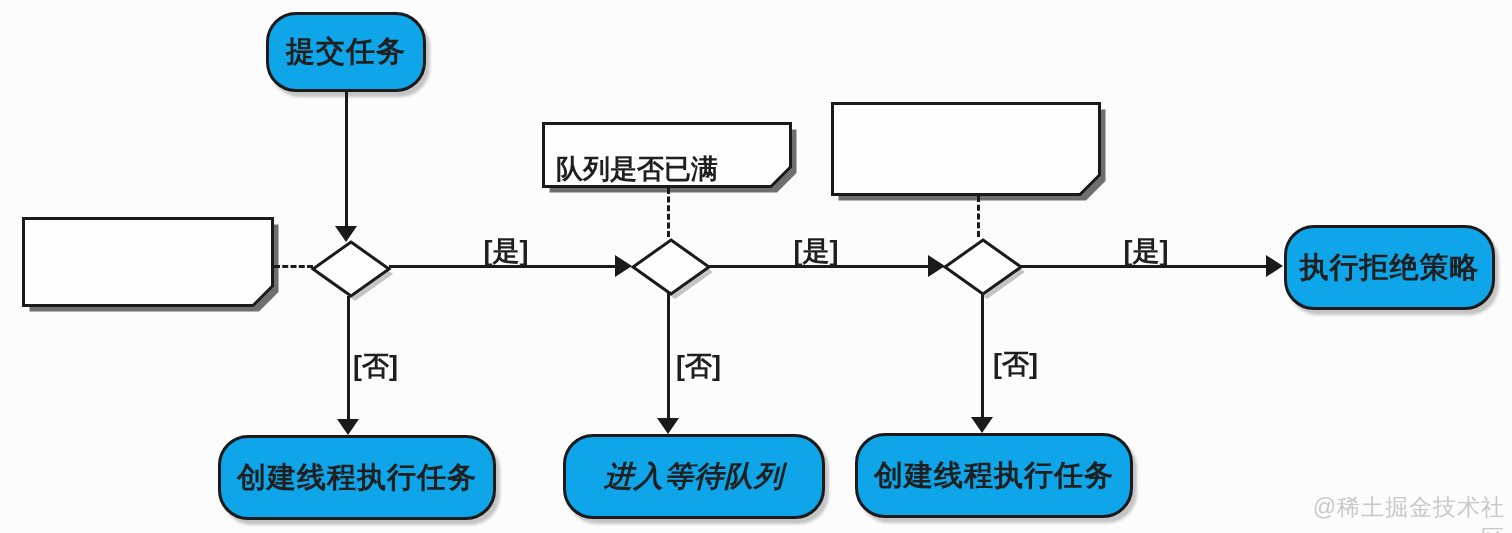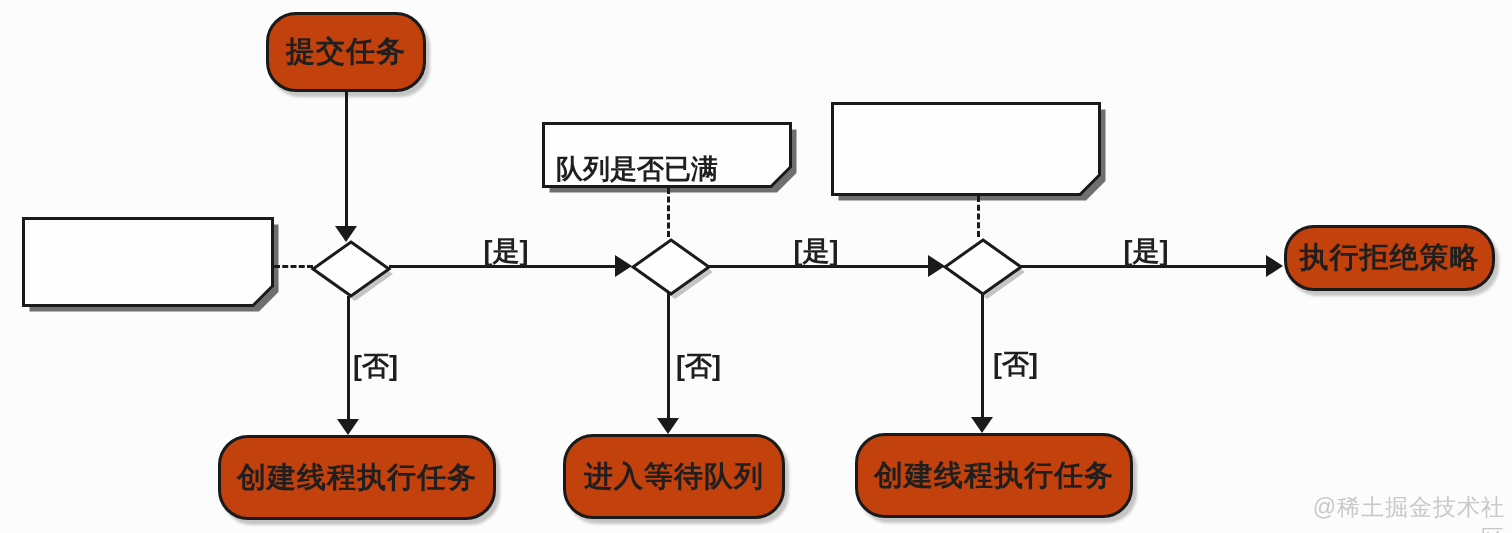--- a/index.html
+++ b/index.html
@@ -3,21 +3,21 @@
 <meta charset="utf-8">
 <style>
   html,body{margin:0;padding:0;}
   body{font-family:"Liberation Sans","DejaVu Sans",sans-serif;}
   #canvas{
     position:relative;width:1512px;height:533px;overflow:hidden;
     background:#fcfcfc;color:#1f1f1f;
   }
   .node{
     position:absolute;box-sizing:border-box;
-    background:#c2410c;border:3px solid #1a1a1a;border-radius:30px;
+    background:#0ea5e9;border:3px solid #1a1a1a;border-radius:30px;
     display:flex;align-items:center;justify-content:center;
     font-size:29px;font-weight:700;letter-spacing:1px;
     box-shadow:4px 5px 3px rgba(0,0,0,0.22);
   }
   .diamond{position:absolute;}
   .note{position:absolute;}
   .note svg{position:absolute;left:0;top:0;}
   .note-text{
     position:absolute;left:14px;top:8px;
     font-size:27px;font-weight:700;line-height:36px;white-space:nowrap;
@@ -131,27 +131,27 @@
   <div class="edge-label" style="left:1110px;top:233px;">[是]</div>
 
   <div class="vline" style="left:981px;top:293px;height:124px;"></div>
   <div class="arrow-down" style="left:971px;top:417px;"></div>
   <div class="edge-label" style="left:993px;top:346px;text-align:left;">[否]</div>
 
   <div class="node" style="left:218px;top:435px;width:278px;height:85px;">
     <span>创建线程执行任务</span>
   </div>
 
-  <div class="node" style="left:563px;top:434px;width:222px;height:85px;">
+  <div class="node" style="left:563px;top:434px;width:262px;height:85px;font-style:italic;">
     <span>进入等待队列</span>
   </div>
 
   <div class="node" style="left:855px;top:433px;width:278px;height:85px;">
     <span>创建线程执行任务</span>
   </div>
 
-  <div class="node" style="left:1284px;top:225px;width:211px;height:66px;">
+  <div class="node" style="left:1284px;top:225px;width:211px;height:85px;">
     <span>执行拒绝策略</span>
   </div>
 
   <div class="watermark">@稀土掘金技术社区</div>
 
 </div>
 
 </body></html>

